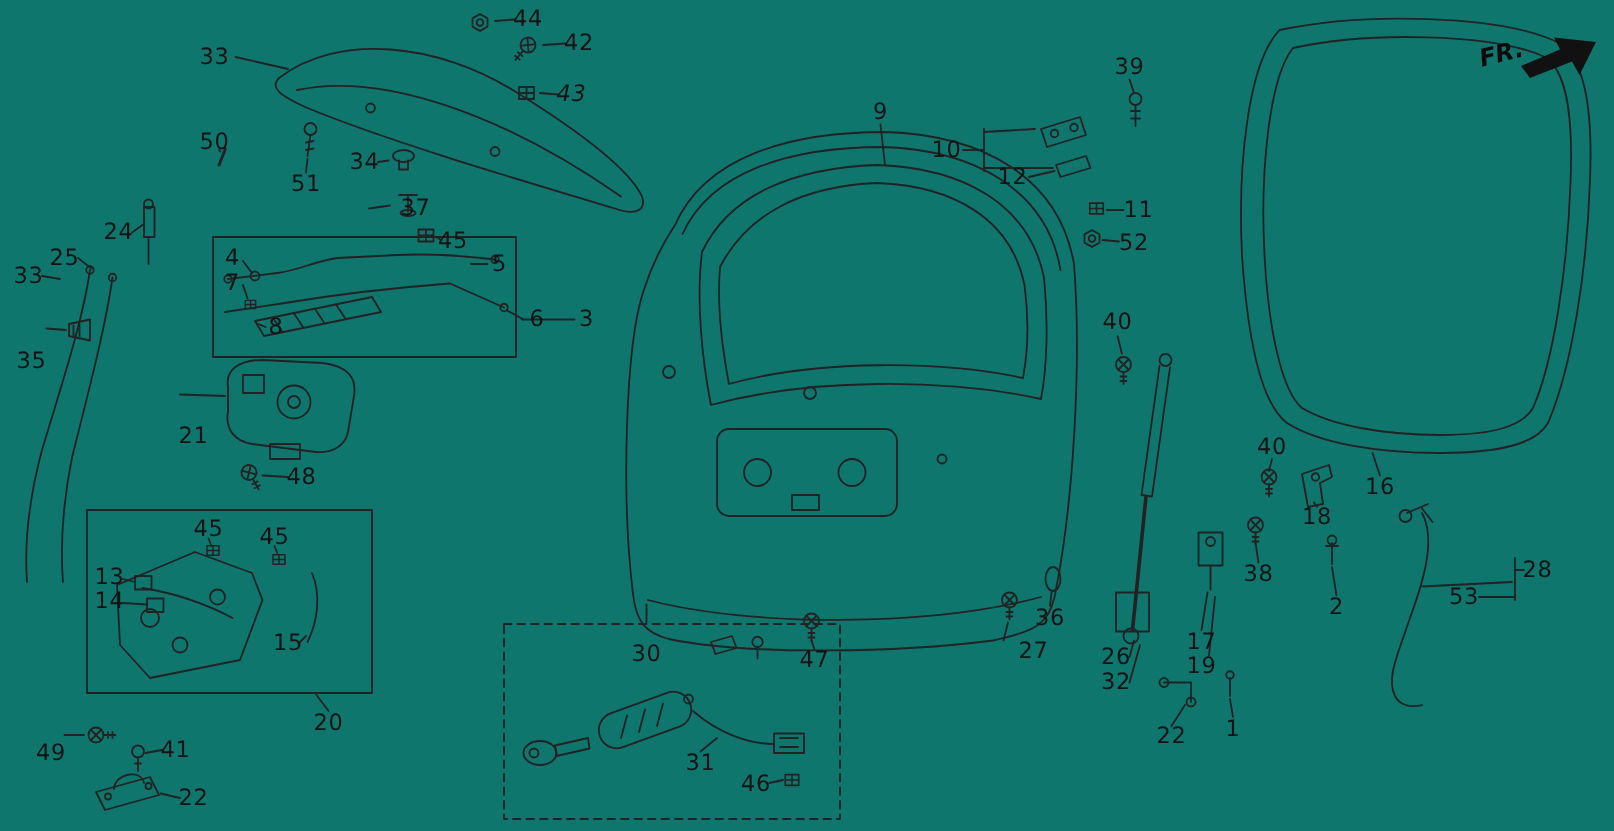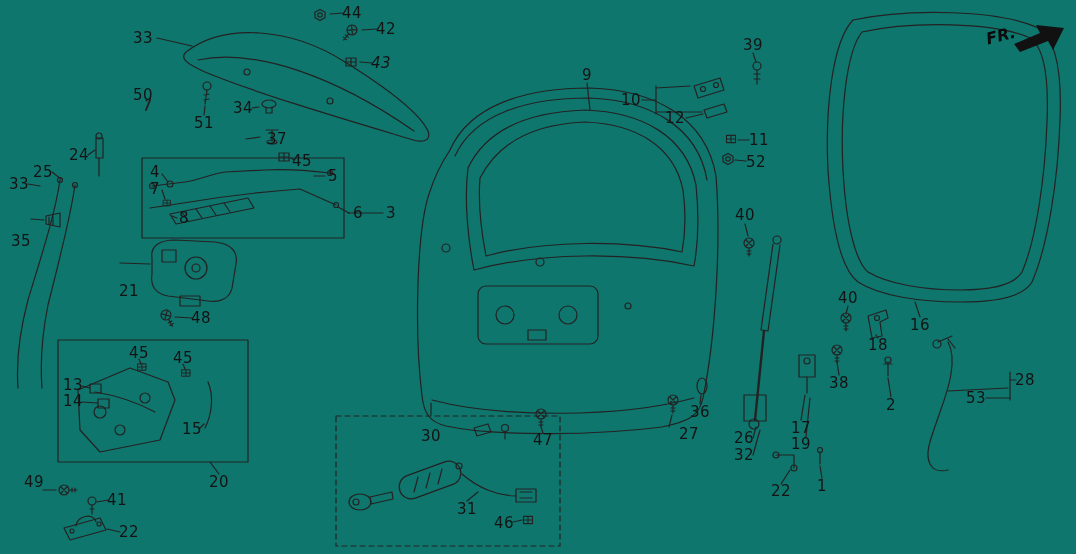--- a/index.html
+++ b/index.html
@@ -289,21 +289,21 @@
       <div class="part-label" style="left: 358px; top: 213px;">6</div>
       <div class="part-label" style="left: 391px; top: 213px;">3</div>
       <div class="part-label" style="left: 129px; top: 263px; margin-top: 28px;">21</div>
       <div class="part-label" style="left: 201px; top: 318px;">48</div>
       <div class="part-label" style="left: 139px; top: 353px;">45</div>
       <div class="part-label" style="left: 183px; top: 358px;">45</div>
       <div class="part-label" style="left: 73px; top: 385px;">13</div>
       <div class="part-label" style="left: 73px; top: 401px;">14</div>
       <div class="part-label" style="left: 192px; top: 429px;">15</div>
       <div class="part-label" style="left: 219px; top: 482px;">20</div>
-      <div class="part-label" style="left: 34px; top: 482px;">49</div>
+      <div class="part-label" style="left: 34px; top: 502px;">49</div>
       <div class="part-label" style="left: 117px; top: 500px;">41</div>
       <div class="part-label" style="left: 129px; top: 532px;">22</div>
       <div class="part-label" style="left: 431px; top: 396px; margin-top: 40px;">30</div>
       <div class="part-label" style="left: 467px; top: 509px;">31</div>
       <div class="part-label" style="left: 504px; top: 523px;">46</div>
       <div class="part-label" style="left: 543px; top: 440px;">47</div>
       <div class="part-label" style="left: 700px; top: 412px;">36</div>
       <div class="part-label" style="left: 669px; top: 434px; margin-left: 20px;">27</div>
       <div class="part-label" style="left: 587px; top: 75px;">9</div>
       <div class="part-label" style="left: 631px; top: 100px;">10</div>

